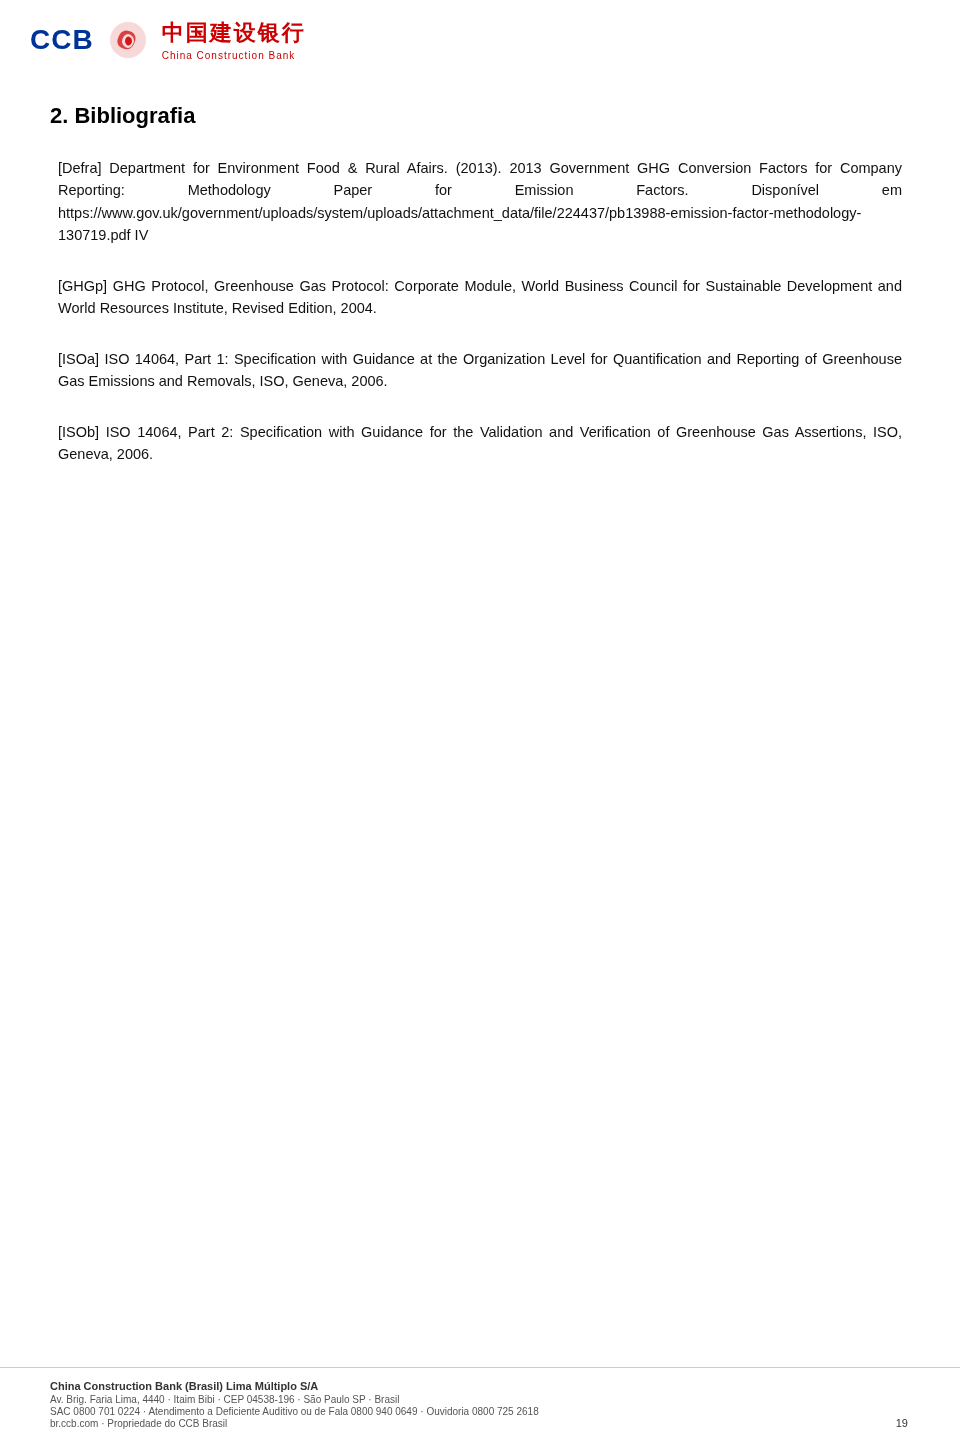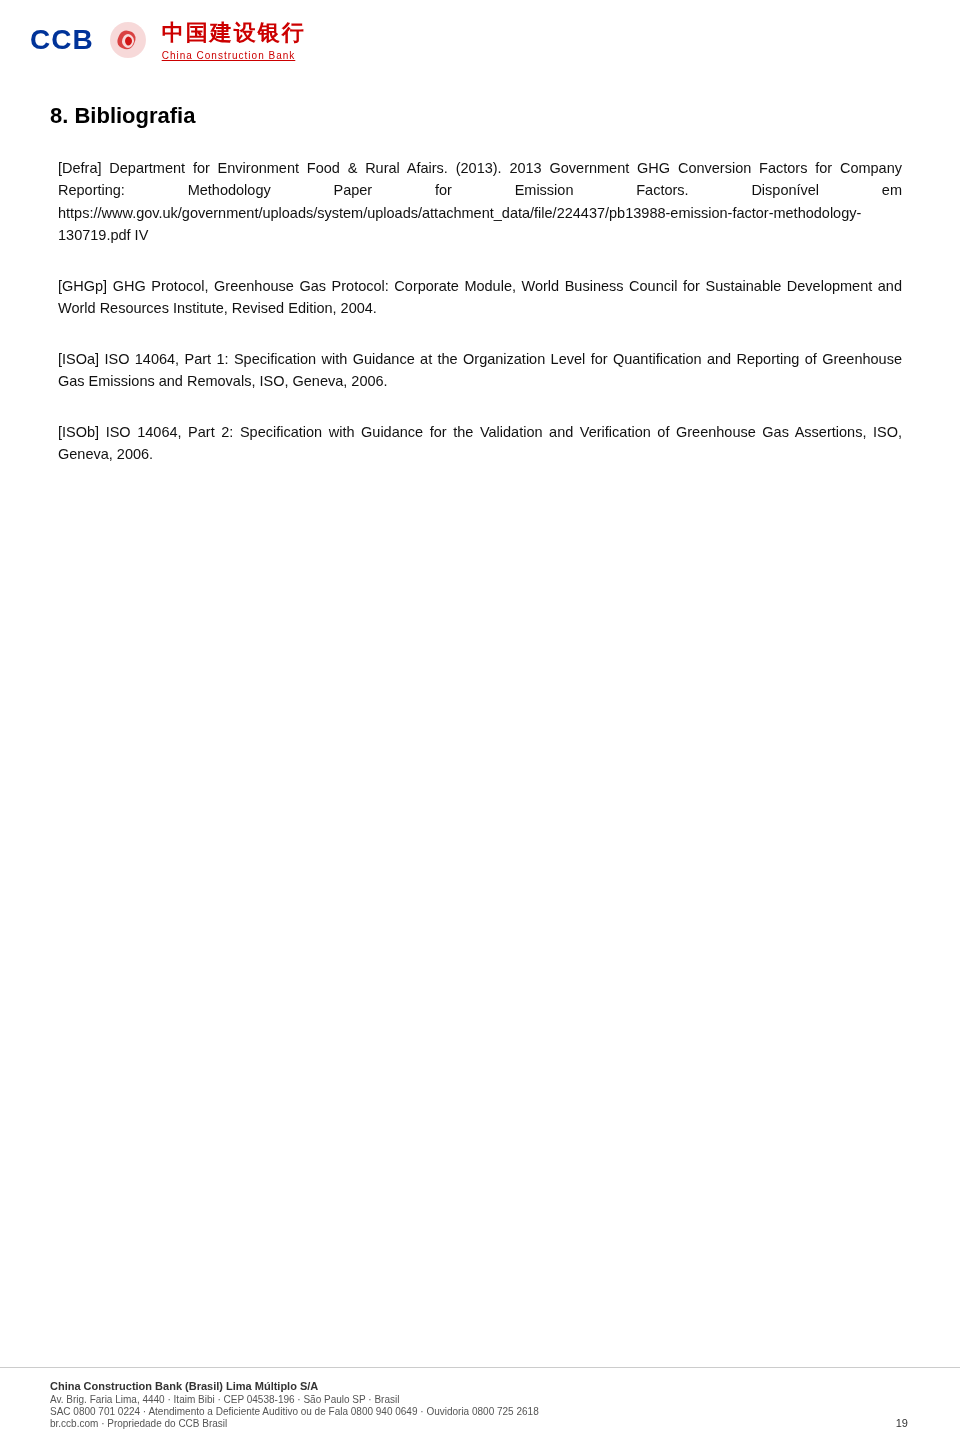--- a/index.html
+++ b/index.html
@@ -62,21 +62,20 @@
       font-family: SimSun, serif;
       letter-spacing: 2px;
     }
 
     .bank-name-en {
       font-size: 10px;
       color: #cc0000;
       font-family: Arial, sans-serif;
       letter-spacing: 1px;
       margin-top: 2px;
-      text-decoration: underline;
     }
 
     .logo-text-block {
       display: flex;
       flex-direction: column;
       justify-content: center;
     }
 
     
     .content {
@@ -170,21 +169,21 @@
 
       <div class="logo-text-block">
         <div class="bank-name-zh">中国建设银行</div>
         <div class="bank-name-en">China Construction Bank</div>
       </div>
     </div>
   </div>
 
   <div class="content">
 
-    <h2 class="section-title">8. Bibliografia</h2>
+    <h2 class="section-title">2. Bibliografia</h2>
 
     <div class="reference-block">
       <p>[Defra] Department for Environment Food &amp; Rural Afairs. (2013). 2013 Government GHG Conversion Factors for Company Reporting: Methodology Paper for Emission Factors. Disponível em https://www.gov.uk/government/uploads/system/uploads/attachment_data/file/224437/pb13988-emission-factor-methodology-130719.pdf IV</p>
     </div>
 
     <div class="reference-block">
       <p>[GHGp] GHG Protocol, Greenhouse Gas Protocol: Corporate Module, World Business Council for Sustainable Development and World Resources Institute, Revised Edition, 2004.</p>
     </div>
 
 

